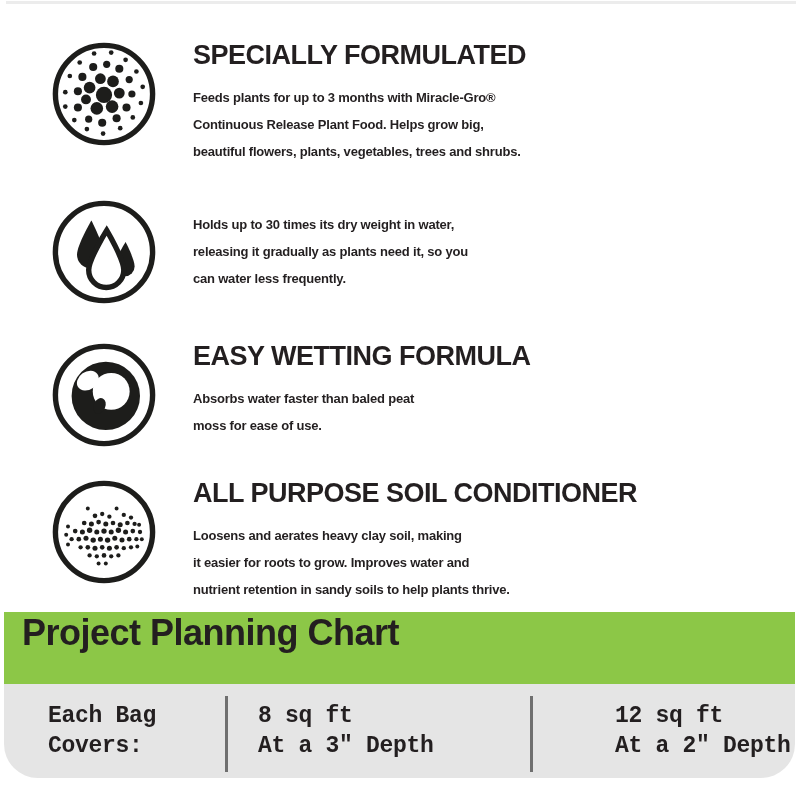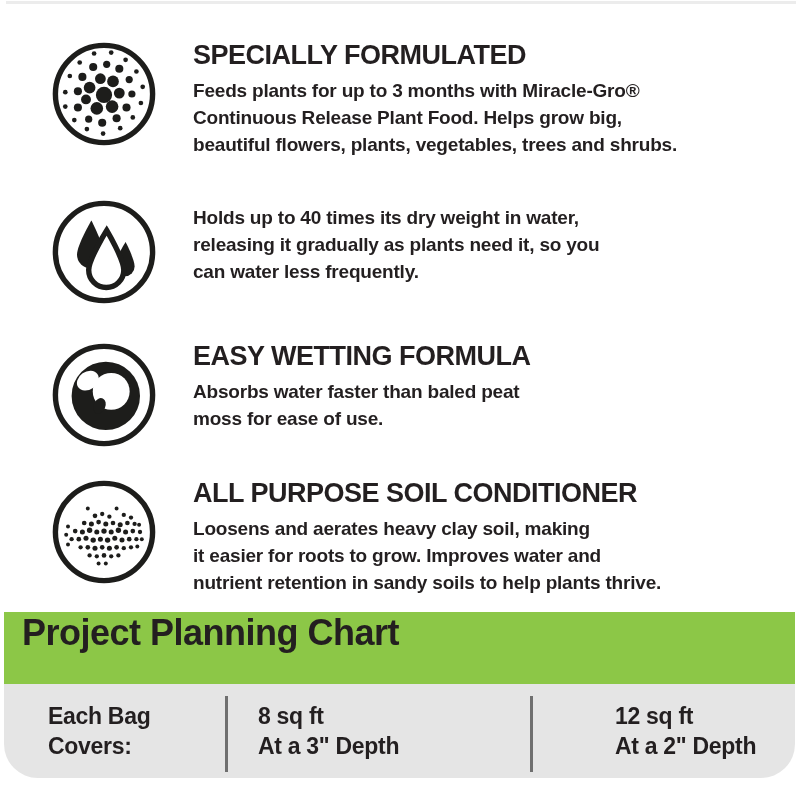--- a/index.html
+++ b/index.html
@@ -25,36 +25,36 @@
   .feature{position:absolute;left:0;width:776px;}
   .feature .icon{
     position:absolute;left:50px;top:0;width:108px;height:108px;display:block;
   }
   .feature .ftext{position:absolute;left:193px;top:0;width:600px;}
   .feature h2{
     font-size:27px;font-weight:800;letter-spacing:-0.5px;
     line-height:31px;color:var(--text);white-space:pre;
   }
   .feature p{
-    margin-top:6px;font-size:19px;font-weight:700;letter-spacing:-0.2px;
+    margin-top:13px;font-size:13px;font-weight:700;letter-spacing:-0.2px;
     line-height:27px;color:var(--text);white-space:pre;
   }
 
   
   .chart-header{
     position:absolute;left:4px;top:612px;width:791px;height:72px;
     background:var(--green);display:flex;
   }
   .chart-header h1{
     font-size:36px;font-weight:800;letter-spacing:-0.5px;color:var(--text);
     padding-left:18px;padding-bottom:2px;white-space:pre;
   }
   .chart-body{
     position:absolute;left:4px;top:684px;width:791px;height:94px;
-    background:var(--panel);border-radius:0 0 34px 34px;
+    background:var(--panel);border-radius:0 0 34px 34px;font-family:Liberation Mono, monospace;
   }
   .cell{
     position:absolute;top:17px;font-size:23px;font-weight:700;letter-spacing:-0.3px;
     line-height:30px;color:var(--text);white-space:pre;
   }
   .cell.label{left:44px;}
   .cell.c2{left:254px;}
   .cell.c3{left:573px;margin-left:38px;}
   .vdiv{position:absolute;top:12px;width:3px;height:76px;background:var(--divider);}
   .vdiv.d1{left:221px;}
@@ -118,21 +118,21 @@
   <section class="feature" style="top:198px;height:130px;">
     <span class="icon">
       <svg viewBox="0 0 120 120" width="108" height="108">
         <circle cx="60" cy="60" r="54" fill="none" stroke="#1d1d1b" stroke-width="6"></circle>
         <path d="M46,25 C46,25 30,52 30,63 A15,15 0 1 0 60,63 C60,52 46,25 46,25 Z" fill="#1d1d1b"></path>
         <path d="M84,49 C84,49 72,68 72,76 A11,11 0 1 0 94,76 C94,68 84,49 84,49 Z" fill="#1d1d1b"></path>
         <path d="M63,36 C63,36 43,68 43,80 A19.5,19.5 0 1 0 82,80 C82,68 63,36 63,36 Z" fill="#ffffff" stroke="#1d1d1b" stroke-width="6"></path>
       </svg>
     </span>
     <div class="ftext">
-      <p>Holds up to 40 times its dry weight in water,
+      <p>Holds up to 30 times its dry weight in water,
 releasing it gradually as plants need it, so you
 can water less frequently.</p>
     </div>
   </section>
 
   <section class="feature" style="top:341px;height:120px;">
     <span class="icon">
       <svg viewBox="0 0 120 120" width="108" height="108">
         <circle cx="60" cy="60" r="54" fill="none" stroke="#1d1d1b" stroke-width="6"></circle>
         <circle cx="62" cy="61" r="38" fill="#1d1d1b"></circle>

